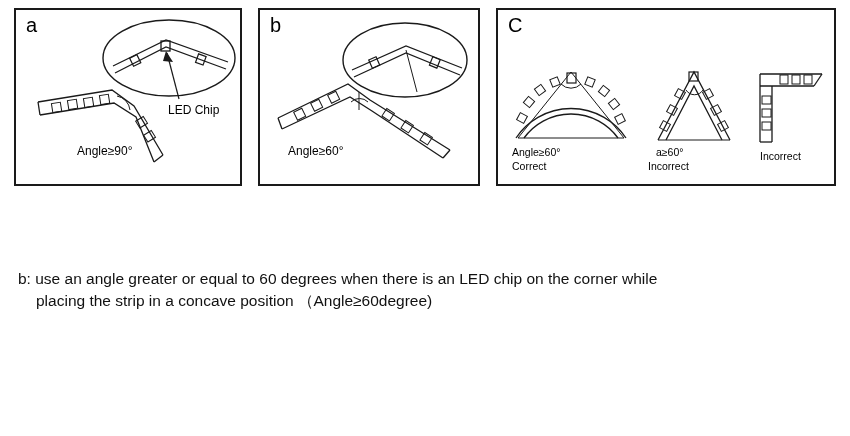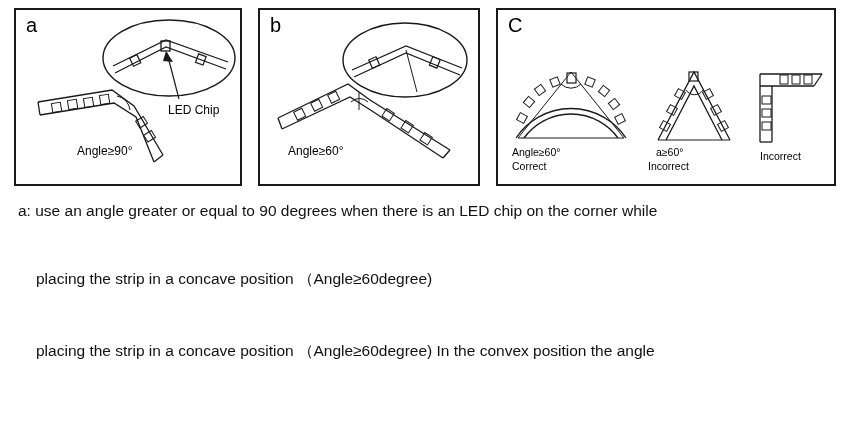--- a/index.html
+++ b/index.html
@@ -199,22 +199,21 @@
     <span class="lbl lbl-small" style="left:14px; top:136px;">Angle≥60°</span>
     <span class="lbl lbl-small" style="left:14px; top:150px;">Correct</span>
     <span class="lbl lbl-small" style="left:158px; top:136px;">a≥60°</span>
     <span class="lbl lbl-small" style="left:150px; top:150px;">Incorrect</span>
     <span class="lbl lbl-small" style="left:262px; top:140px;">Incorrect</span>
   </div>
 
 </div>
 
 <div class="caption-block cap-a">
-  <div>a: use an angle greater or equal to 90 degrees when there is an LED chip on the corner while</div>
 </div>
 
 <div class="caption-block cap-b">
+  <div>b: use an angle greater or equal to 60 degrees when there is an LED chip on the corner while</div>
   <div class="cap-line2">placing the strip in a concave position   （Angle≥60degree)</div>
 </div>
 
 <div class="caption-block cap-c">
-  <div class="cap-line2">placing  the strip in a concave position   （Angle≥60degree) In the convex position the angle</div>
 </div>
 
 </body></html>

